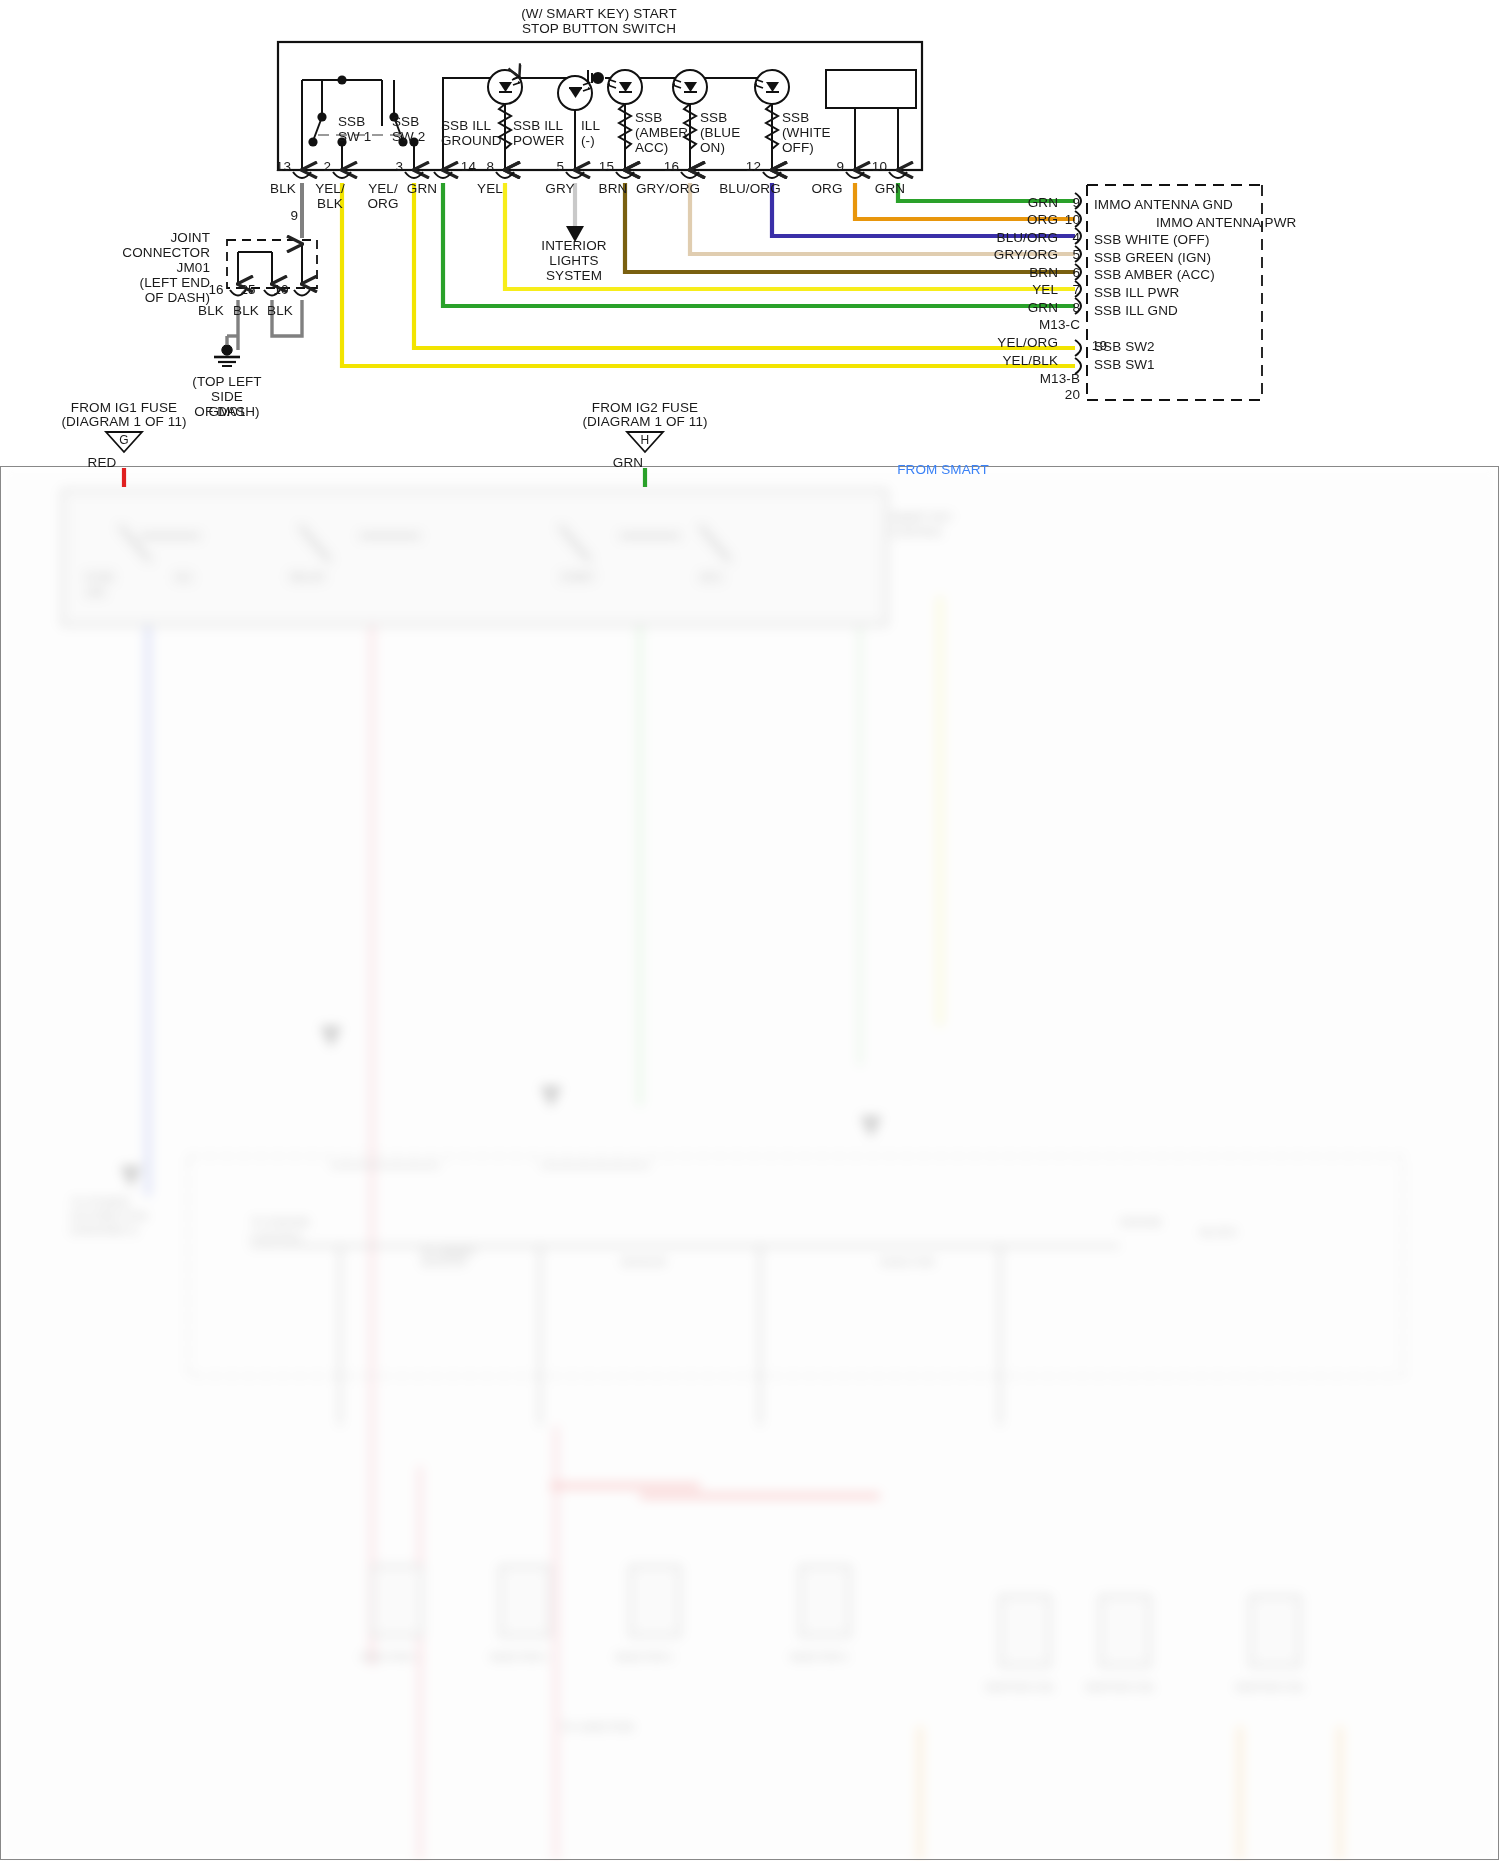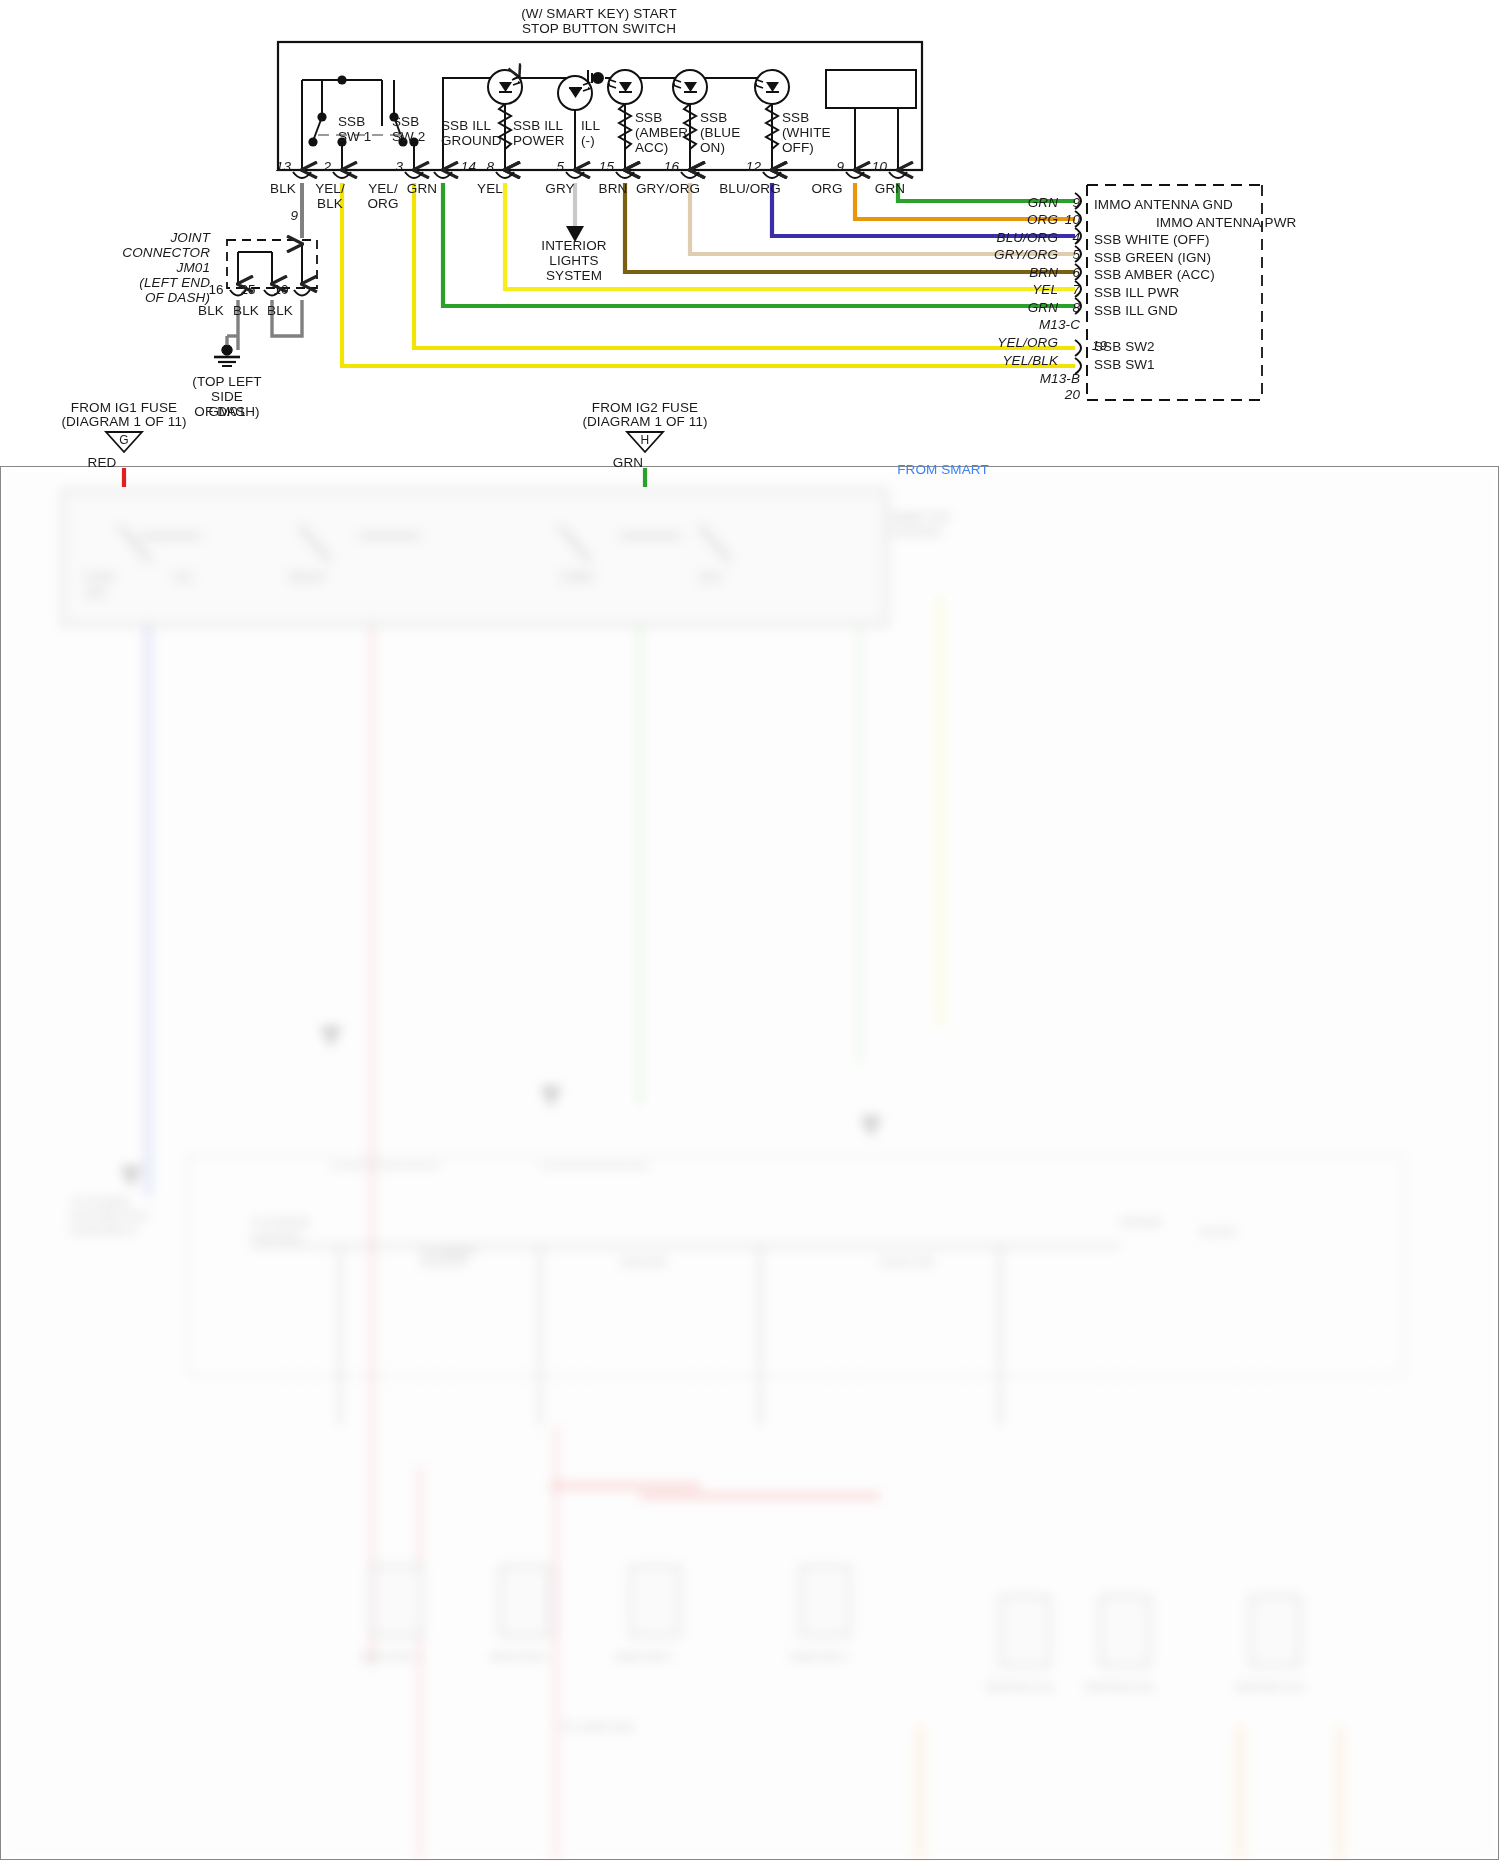--- a/index.html
+++ b/index.html
@@ -26,21 +26,21 @@
   .txt {
     position: absolute;
     font-family: "Liberation Sans", sans-serif;
     font-size: 13.5px;
     color: #1a1a1a;
     white-space: pre;
     line-height: 15px;
     letter-spacing: 0.1px;
   }
   .txt.c { text-align: center; transform: translateX(-50%); }
-  .txt.r { text-align: right; transform: translateX(-100%); font-style: italic; }
+  .txt.r { text-align: right; transform: translateX(-100%); }
   .frame-outline {
     position: absolute;
     left: 0; top: 466px;
     width: 1499px; height: 1394px;
     border: 1px solid #888;
     box-sizing: border-box;
     pointer-events: none;
   }
   .watermark {
     position: absolute;

